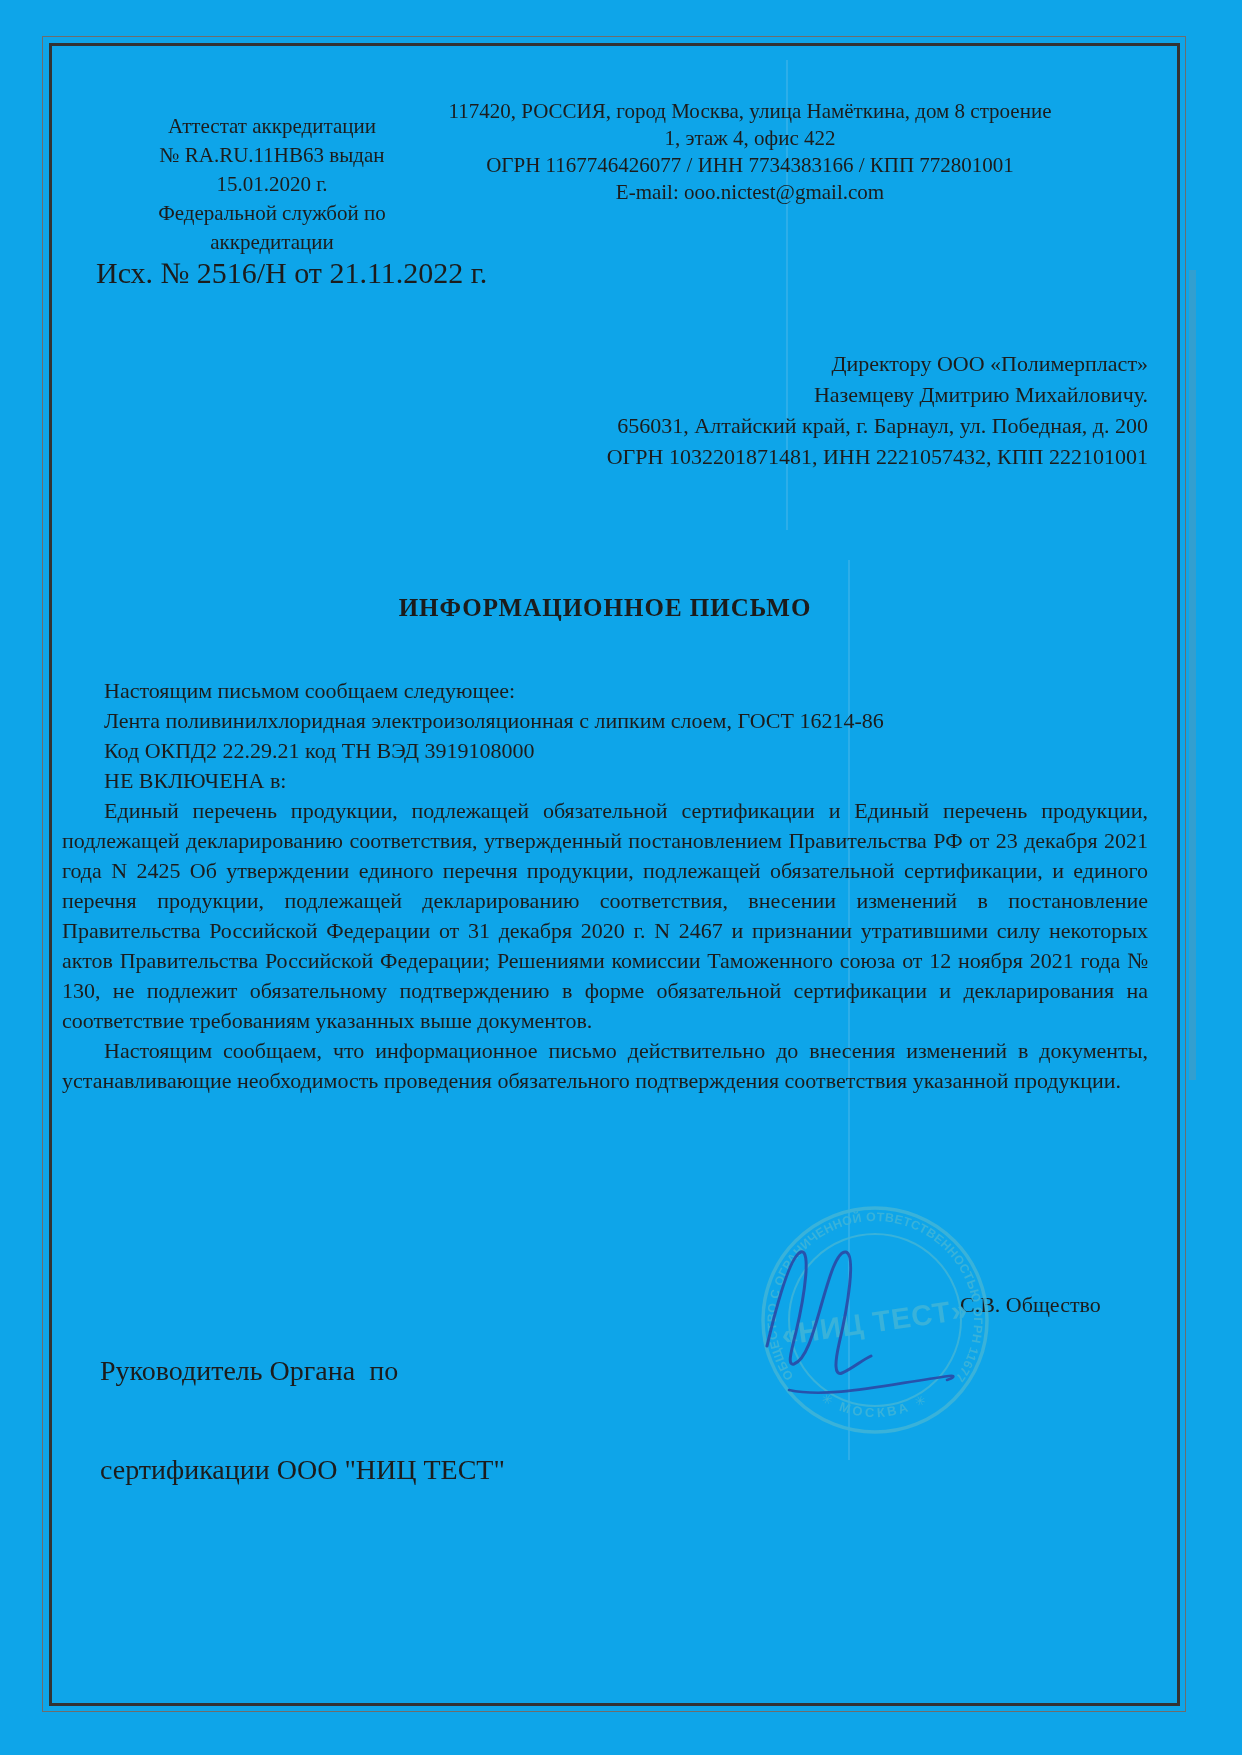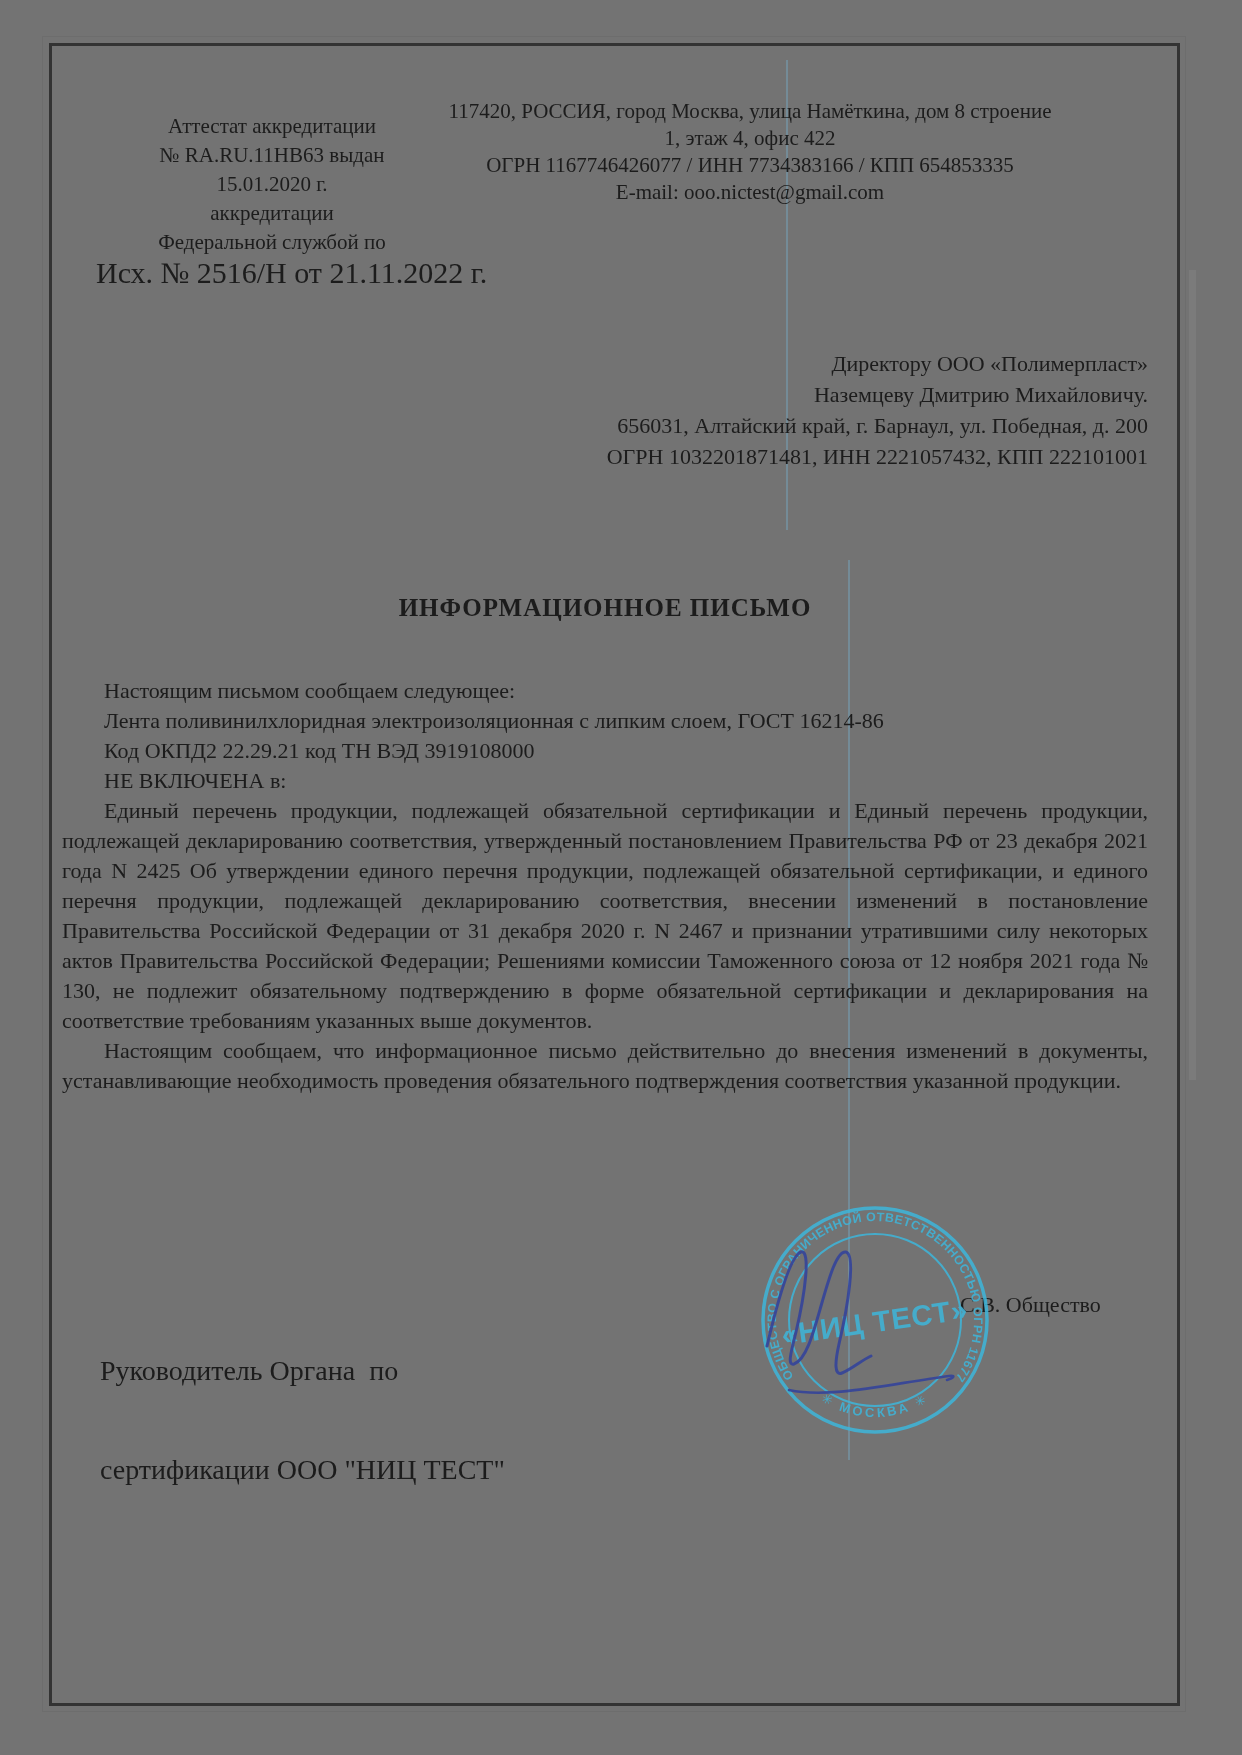--- a/index.html
+++ b/index.html
@@ -1,17 +1,17 @@
 <!DOCTYPE html>
 <html><head>
 <meta charset="utf-8">
 <style>
   html,body{margin:0;padding:0;background:#ffffff;}
   .page{
-    position:relative;width:1242px;height:1755px;background:#737373;overflow:hidden;
+    position:relative;width:1242px;height:1755px;background:#0ea5e9;overflow:hidden;
     font-family:"Liberation Serif","DejaVu Serif",serif;color:#1c1c1c;
   }
   
   .frame-outer{position:absolute;left:42px;top:36px;width:1142px;height:1674px;border:1px solid #6d6d6d;}
   .frame-inner{position:absolute;left:49px;top:43px;width:1125px;height:1657px;border:3px solid #333333;}
   
   .scanline{position:absolute;width:2px;background:rgba(120,195,235,.30);}
   .s1{left:786px;top:60px;height:470px;}
   .s2{left:848px;top:560px;height:900px;}
   .edge-shadow{position:absolute;left:1189px;top:270px;width:7px;height:810px;background:#8f8f8f;opacity:.28;}
@@ -48,29 +48,29 @@
   <div class="frame-outer"></div>
   <div class="frame-inner"></div>
   <div class="scanline s1"></div>
   <div class="scanline s2"></div>
   <div class="edge-shadow"></div>
 
   <div class="accred">
     <div>Аттестат аккредитации</div>
     <div>№ RA.RU.11НВ63 выдан</div>
     <div>15.01.2020 г.</div>
+    <div>Федеральной службой по</div>
     <div>аккредитации</div>
-    <div>Федеральной службой по</div>
   </div>
 
   <div class="outgoing">Исх. № 2516/Н от 21.11.2022 г.</div>
 
   <div class="org">
     <div class="org-line">117420, РОССИЯ, город Москва, улица Намёткина, дом 8 строение 1, этаж 4, офис 422</div>
-    <div class="org-line">ОГРН 1167746426077 / ИНН 7734383166 / КПП 654853335</div>
+    <div class="org-line">ОГРН 1167746426077 / ИНН 7734383166 / КПП 772801001</div>
     <div class="org-line">E-mail: ooo.nictest@gmail.com</div>
   </div>
 
   <div class="addressee">
     <div>Директору ООО «Полимерпласт»</div>
     <div>Наземцеву Дмитрию Михайловичу.</div>
     <div>656031, Алтайский край, г. Барнаул, ул. Победная, д. 200</div>
     <div>ОГРН 1032201871481, ИНН 2221057432, КПП 222101001</div>
   </div>
 

